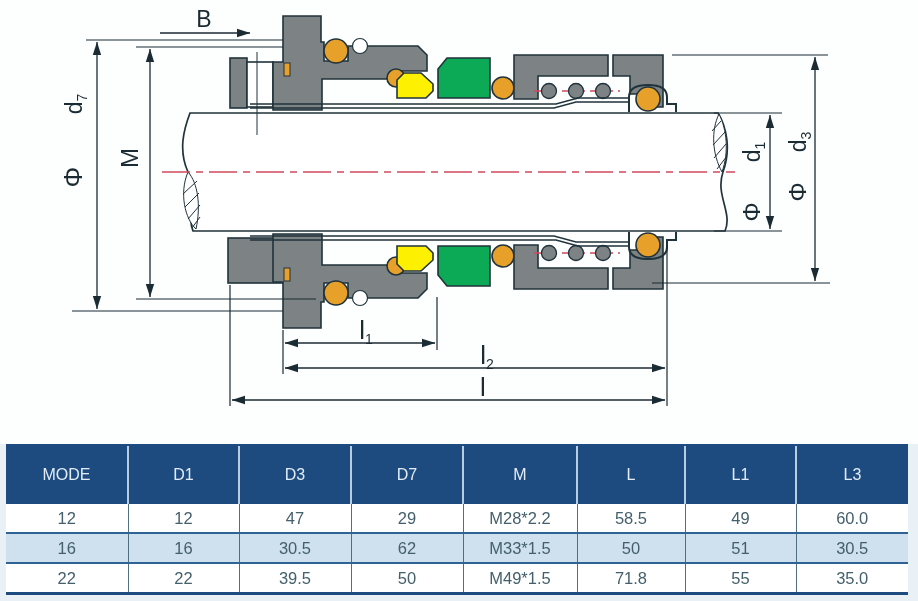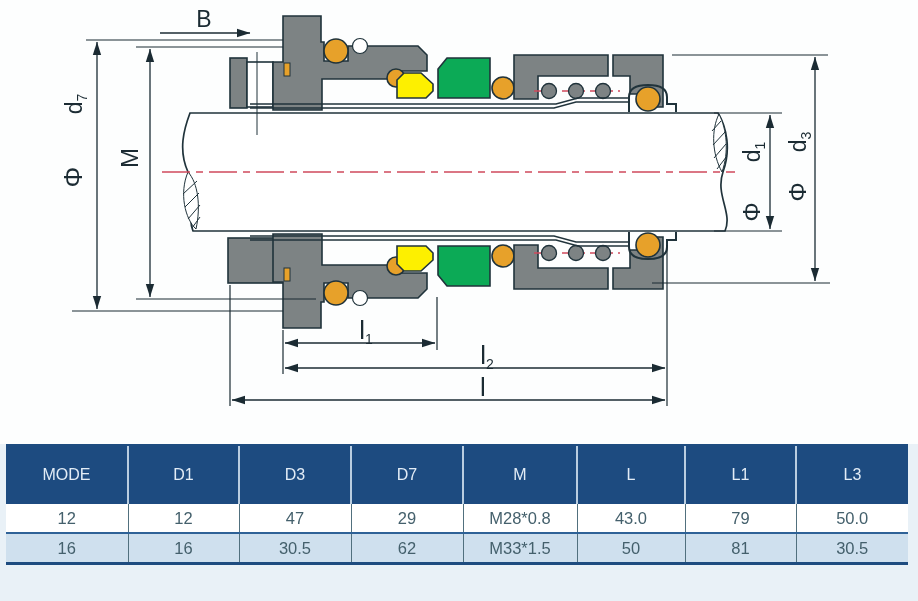--- a/index.html
+++ b/index.html
@@ -151,31 +151,41 @@
           <th>L1</th>
           <th>L3</th>
         </tr>
       </thead>
       <tbody>
         <tr>
           <td>12</td>
           <td>12</td>
           <td>47</td>
           <td>29</td>
-          <td>M28*0.8</td>
-          <td>43.0</td>
-          <td>79</td>
-          <td>50.0</td>
+          <td>M28*2.2</td>
+          <td>58.5</td>
+          <td>49</td>
+          <td>60.0</td>
         </tr>
         <tr class="alt">
           <td>16</td>
           <td>16</td>
           <td>30.5</td>
           <td>62</td>
           <td>M33*1.5</td>
           <td>50</td>
-          <td>81</td>
+          <td>51</td>
           <td>30.5</td>
+        </tr>
+        <tr>
+          <td>22</td>
+          <td>22</td>
+          <td>39.5</td>
+          <td>50</td>
+          <td>M49*1.5</td>
+          <td>71.8</td>
+          <td>55</td>
+          <td>35.0</td>
         </tr>
       </tbody>
     </table>
   </div>
 </div>
 
 </body></html>

